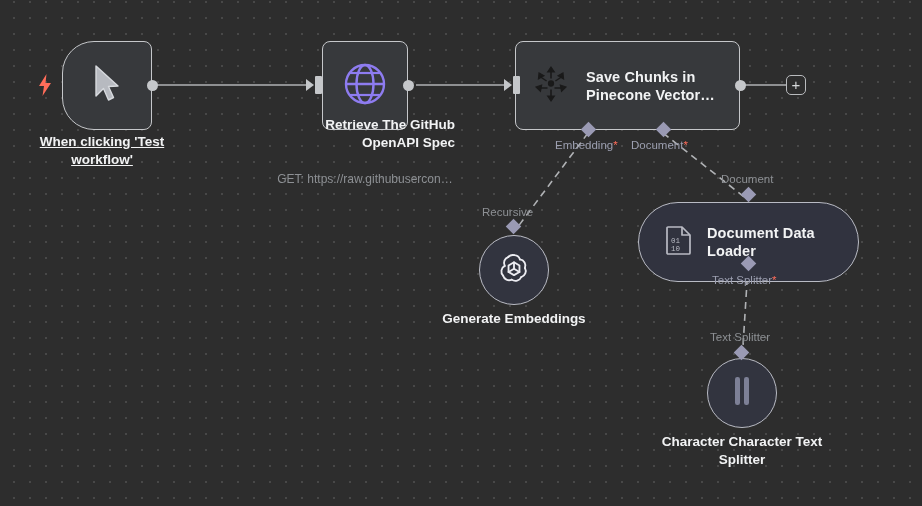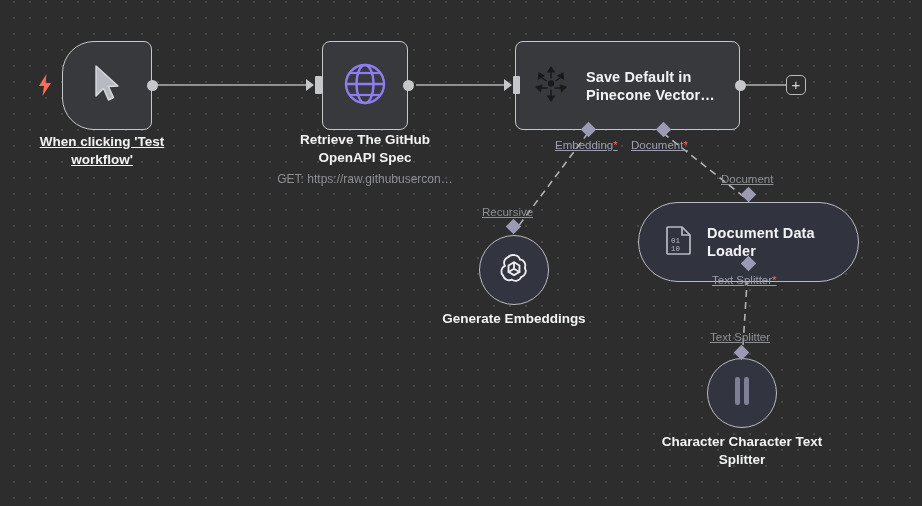--- a/index.html
+++ b/index.html
@@ -134,21 +134,20 @@
     font-family: "Liberation Sans", sans-serif;
   }
 
   
   .conn-label {
     position: absolute;
     font-size: 11.5px;
     color: #9c9fb0;
     white-space: nowrap;
     z-index: 4;
-    text-decoration: underline;
   }
   .conn-label.req::after {
     content: "*";
     color: #ff6d5a;
   }
   .conn-label.plain { color: #8d9094; }
 
   
   .bolt {
     position: absolute;
@@ -201,21 +200,21 @@
         <circle cx="23" cy="23" r="19" fill="none" stroke="#8e7cf0" stroke-width="2.4"></circle>
         <ellipse cx="23" cy="23" rx="8.5" ry="19" fill="none" stroke="#8e7cf0" stroke-width="2.4"></ellipse>
         <line x1="4" y1="23" x2="42" y2="23" stroke="#8e7cf0" stroke-width="2.4"></line>
         <line x1="7.5" y1="12" x2="38.5" y2="12" stroke="#8e7cf0" stroke-width="2.2"></line>
         <line x1="7.5" y1="34" x2="38.5" y2="34" stroke="#8e7cf0" stroke-width="2.2"></line>
       </svg>
     </span>
   </div>
   <div class="port-out" style="left:403px; top:80px;"></div>
 
-  <div class="caption" style="left:275px; top:131px; width:180px;">Retrieve The GitHub OpenAPI Spec</div>
+  <div class="caption" style="left:275px; top:116px; width:180px;text-align:right;">Retrieve The GitHub OpenAPI Spec</div>
   <div class="subcaption" style="left:265px; top:172px; width:200px;">GET: https://raw.githubusercon…</div>
 
   <div class="port-in-arrow" style="left:504px; top:79px;"></div>
   <div class="port-in" style="left:513px; top:76px;"></div>
 
   <div class="node node-rect" style="left:515px; top:41px; width:225px; height:89px; padding-left:16px; gap:16px;">
     <span>
       <svg width="38" height="40" viewBox="0 0 38 40" xmlns="http://www.w3.org/2000/svg">
         <g fill="#1a1a1a" stroke="#1a1a1a" stroke-width="1.1">
           <path d="M19 3 l3.4 5 h-6.8 z"></path>
@@ -227,21 +226,21 @@
           <path d="M34 23 l-4.5 4.4 l-1.2 -6.3 z"></path>
           <path d="M29 24 h-6.5" stroke-width="1.5"></path>
           <path d="M4 23 l4.5 4.4 l1.2 -6.3 z"></path>
           <path d="M9 24 h6.5" stroke-width="1.5"></path>
           <path d="M19 37 l-3.4 -5 h6.8 z"></path>
           <path d="M19 33.5 v-8" stroke-width="1.6"></path>
           <circle cx="19" cy="19.5" r="2.6"></circle>
         </g>
       </svg>
     </span>
-    <span class="node-title">Save Default in Pinecone Vector…</span>
+    <span class="node-title">Save Chunks in Pinecone Vector…</span>
   </div>
   <div class="port-out" style="left:735px; top:80px;"></div>
 
   <div class="port-diamond" style="left:583px; top:124px;"></div>
   <div class="conn-label req" style="left:555px; top:139px;">Embedding</div>
 
   <div class="port-diamond" style="left:658px; top:124px;"></div>
   <div class="conn-label req" style="left:631px; top:139px;">Document</div>
 
   <div class="plus-btn" style="left:786px; top:75px;">

